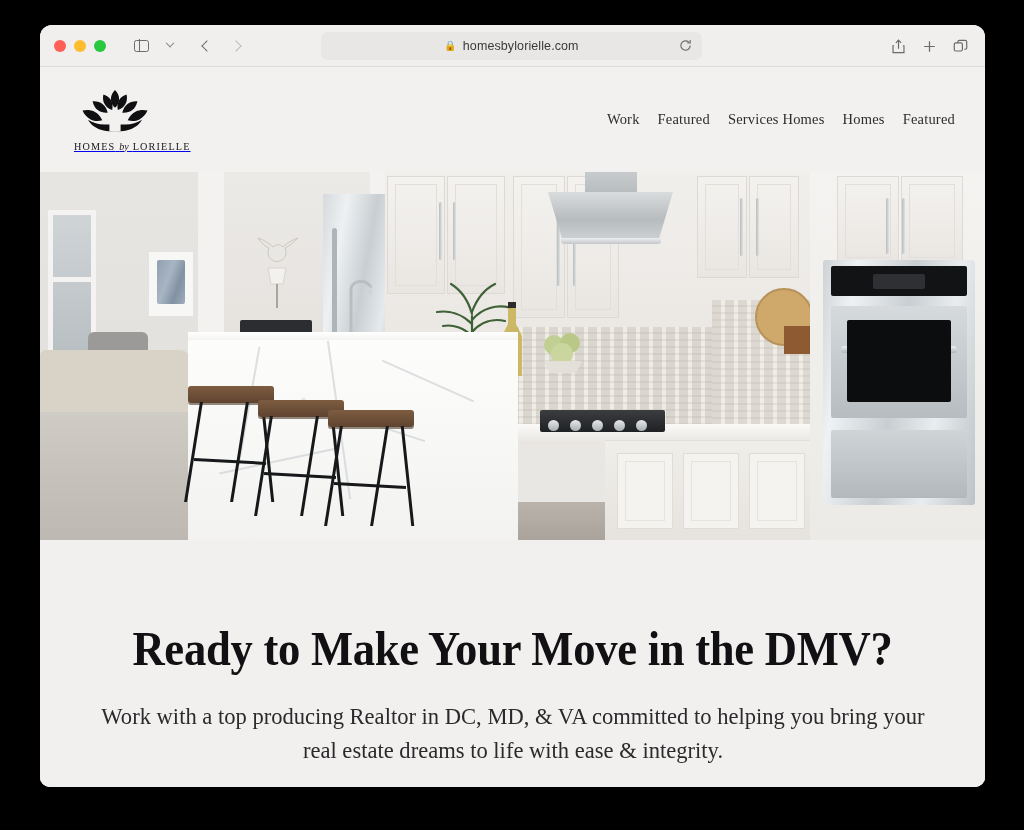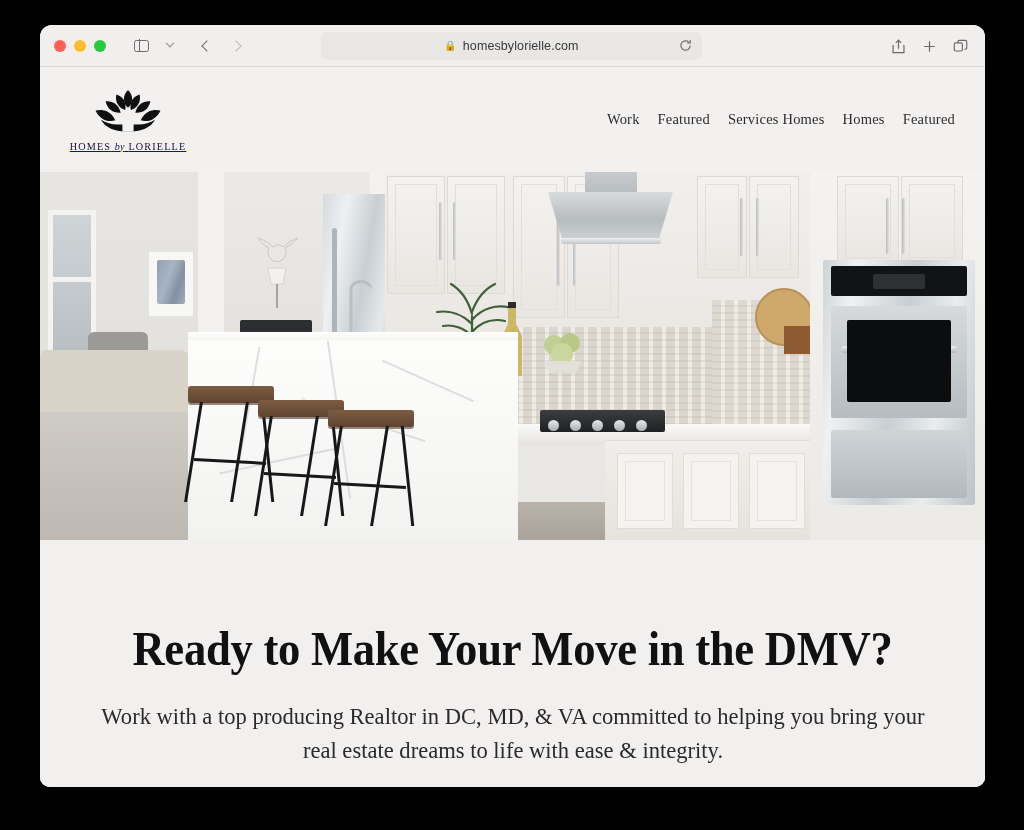--- a/index.html
+++ b/index.html
@@ -99,21 +99,21 @@
   
   .page { height: 720px; background: #f2f1ef; overflow: hidden; position: relative; }
 
   
   .site-header {
     height: 105px;
     background: #f2f1ef;
     display: flex; align-items: center;
     padding: 0 30px 0 34px;
   }
-  .brand { display: flex; flex-direction: column; align-items: center; width: 108px; }
+  .brand { display: flex; flex-direction: column; width: 108px; }
   .brand svg { display: block; }
   .brand-word {
     margin-top: 5px;
     font-family: "Liberation Serif", serif;
     font-size: 10.2px;
     letter-spacing: 1.15px;
     color: #17161a;
     white-space: nowrap;
   }
   .brand-word i { font-size: 10px; letter-spacing: .2px; }

